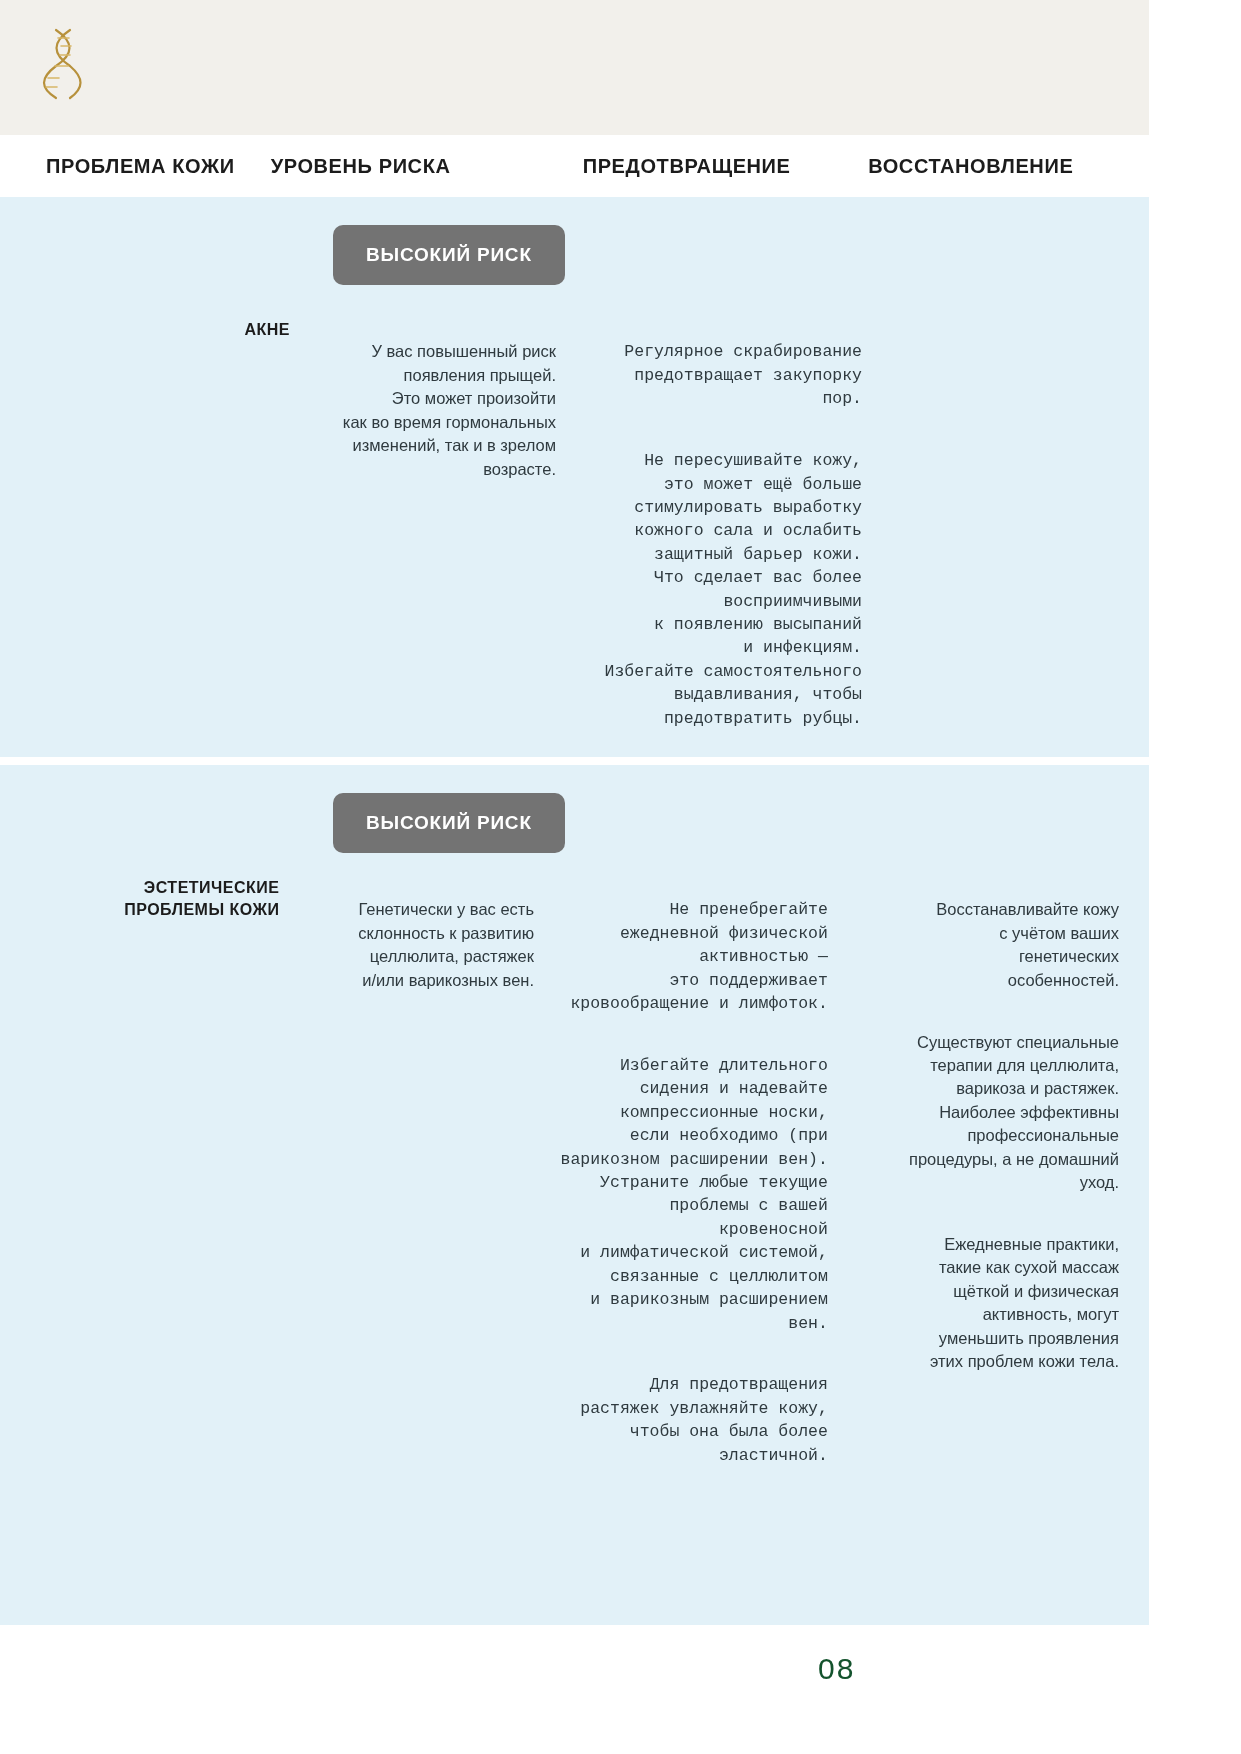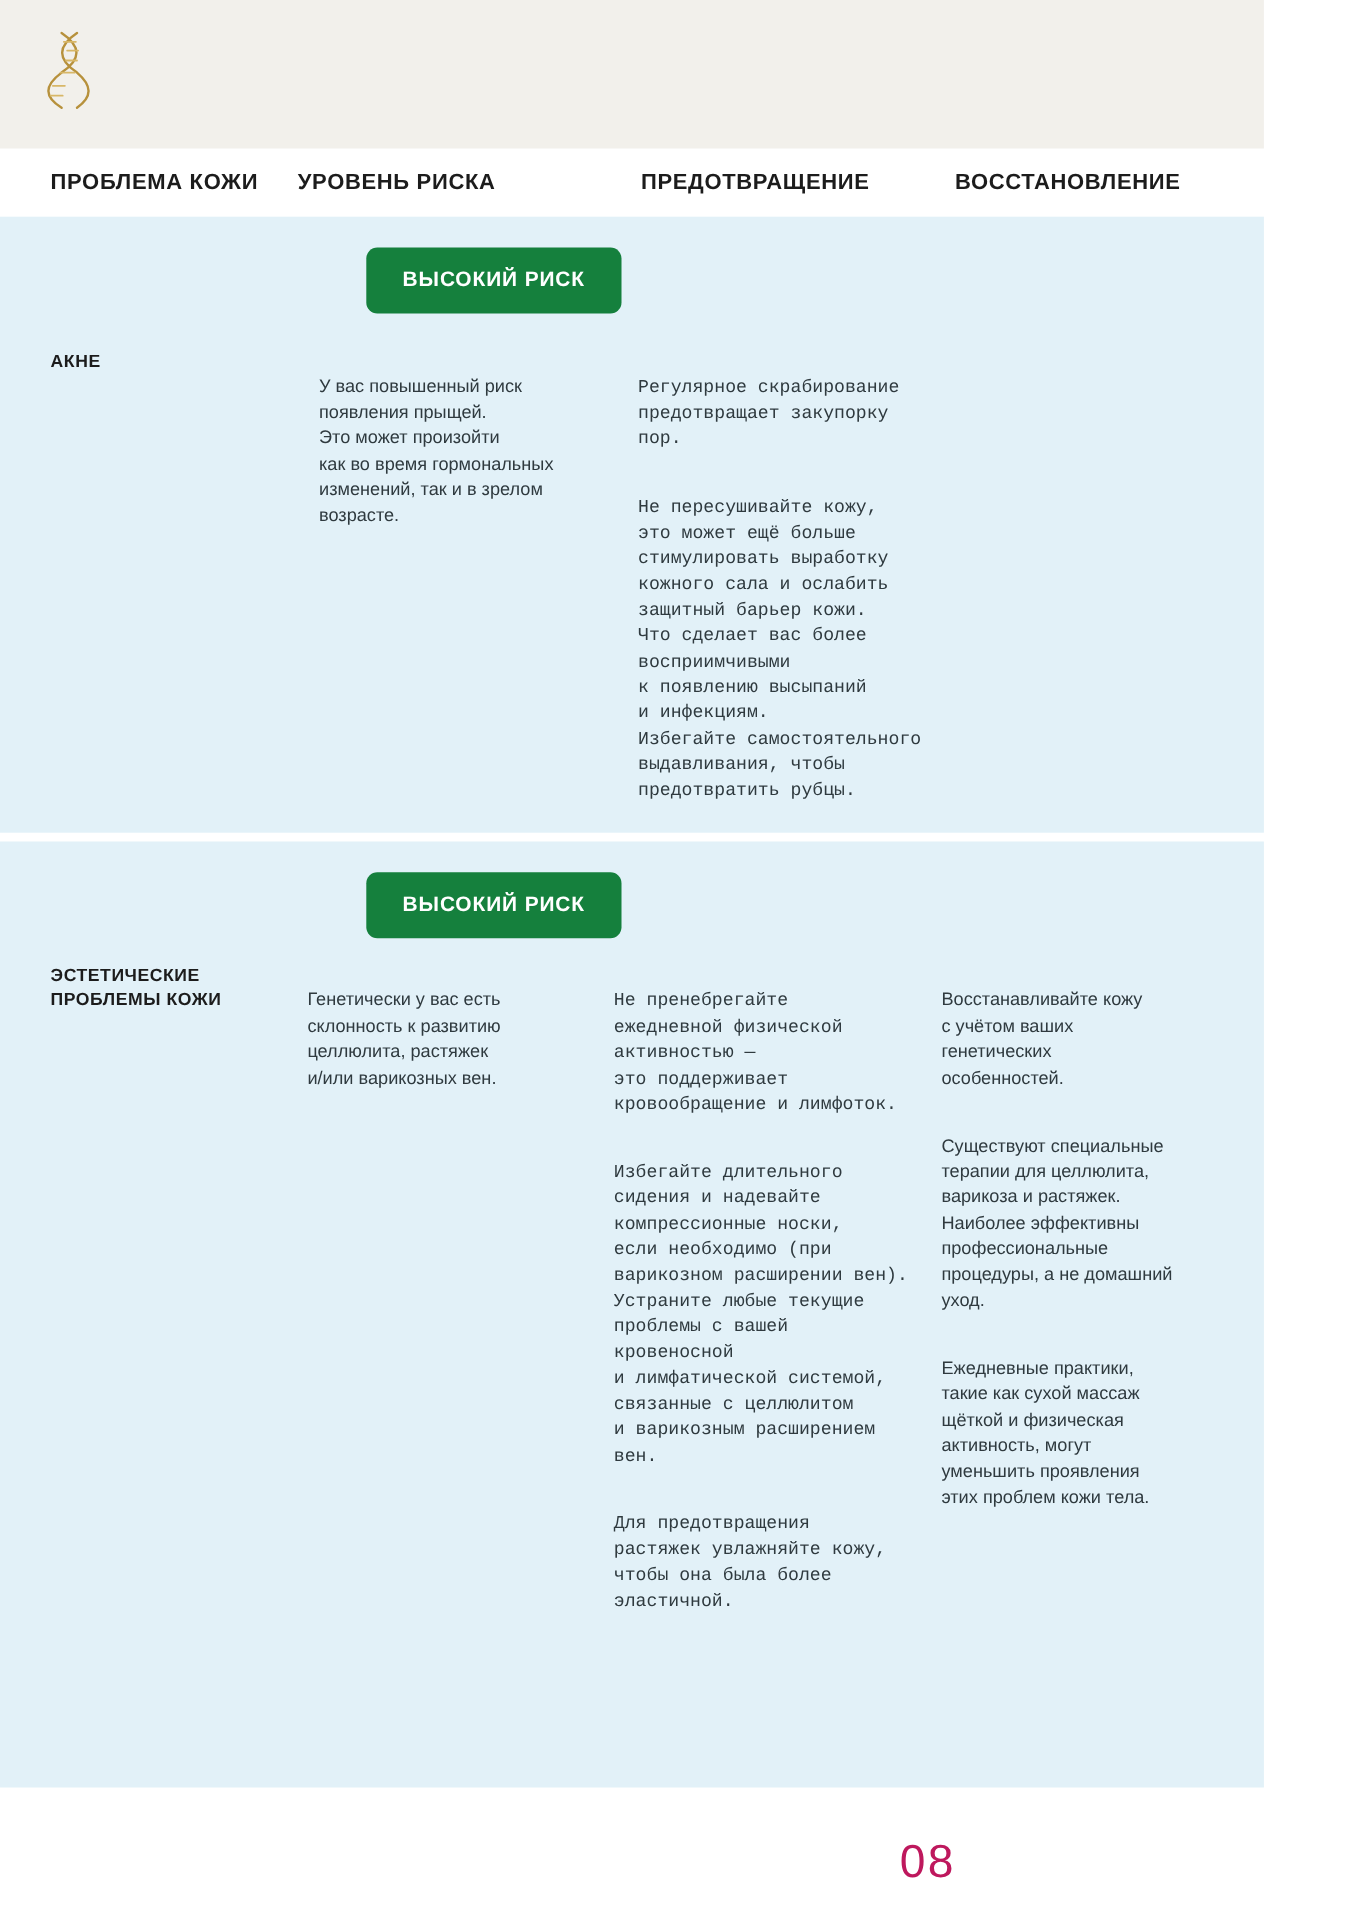--- a/index.html
+++ b/index.html
@@ -69,21 +69,21 @@
   .row-1 { height: 560px; }
   .row-2 { height: 860px; }
 
   .badge-wrap {
     position: absolute;
     left: 333px;
     top: 28px;
   }
   .badge {
     display: inline-block;
-    background: #15803d;
+    background: #737373;
     color: #ffffff;
     font-size: 19px;
     font-weight: bold;
     letter-spacing: 0.8px;
     padding: 19px 33px;
     border-radius: 10px;
     text-transform: uppercase;
   }
 
   .cells {
@@ -95,20 +95,21 @@
   }
   .cells.row1-cells { top: 120px; }
   .cells.row2-cells { top: 110px; }
 
   .cell {
     box-sizing: border-box;
     font-size: 16.5px;
     line-height: 1.42;
     color: #2f3a3f;
     white-space: pre-line;
+    text-align: right;
   }
   .cell-title {
     width: 290px;
     padding-left: 46px;
     font-weight: bold;
     font-size: 16px;
     letter-spacing: 0.5px;
     color: #1c1c1c;
     text-transform: uppercase;
     line-height: 1.35;
@@ -133,23 +134,23 @@
     position: absolute;
     left: 0;
     top: 38px;
     width: 782px;
     height: 2px;
     background: linear-gradient(90deg, #8a6a22 0%, #caa košik 0%, #b8923f 60%, #d8bf82 100%);
   }
   .page-num {
     position: absolute;
     left: 818px;
-    top: 24px;
-    font-size: 42px;
-    color: #be185d;
+    top: 8px;
+    font-size: 30px;
+    color: #14532d;
     letter-spacing: 2px;
   }
 </style>
 </head>
 <body>
 
 <div class="page">
 
   <div class="top-band">
     <div class="logo">

